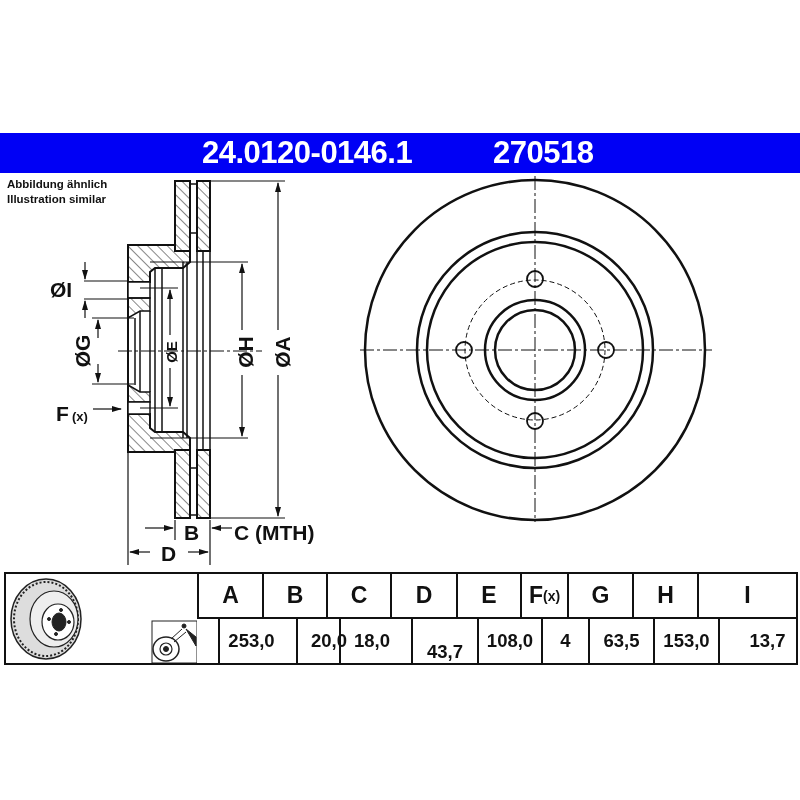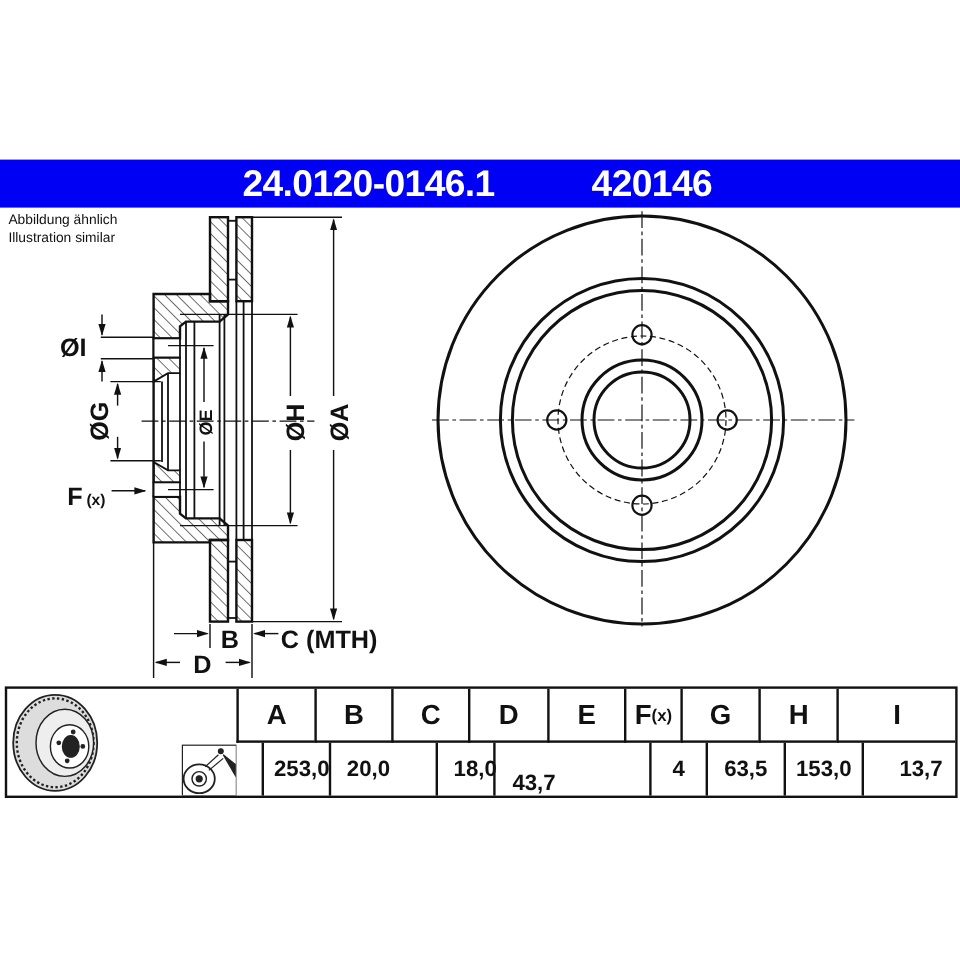--- a/index.html
+++ b/index.html
@@ -1,33 +1,33 @@
 <!DOCTYPE html>
 <html><head>
 <meta charset="utf-8">
 <style>
   html, body { margin:0; padding:0; background:#ffffff; }
   body { width:800px; height:800px; position:relative; overflow:hidden; font-family:"Liberation Sans", sans-serif; }
   .header-bar { position:absolute; left:0; top:133px; width:800px; height:40px; background:#0000f5; }
   .part-no { position:absolute; top:133px; height:28px; line-height:40px; color:#ffffff; font-weight:bold; font-size:31px; letter-spacing:-0.5px; }
-  .caption { position:absolute; left:7px; top:177px; font-size:11.5px; font-weight:normal; line-height:15px; color:#111; }
+  .caption { position:absolute; left:7px; top:177px; font-size:11.5px; font-weight:bold; line-height:15px; color:#111; }
   svg.drawing { position:absolute; left:0; top:0; }
   .spec-table { position:absolute; left:4px; top:572px; width:794px; height:93px; border:2px solid #111; box-sizing:border-box; }
   .cell { position:absolute; box-sizing:border-box; border-left:2px solid #111; display:flex; align-items:center; justify-content:center; font-weight:bold; color:#111; }
   .hdr { top:0; height:45px; font-size:23px; border-bottom:2px solid #111; }
   .val { top:45px; height:44px; font-size:18.5px;margin-left:21px; }
   .fx small { font-size:14px; }
   .thumb { position:absolute; left:0; top:0; width:191px; height:89px; }
 </style>
 </head>
 <body>
 
 <div class="header-bar"></div>
 <div class="part-no" style="left:202px;">24.0120-0146.1</div>
-<div class="part-no" style="left:493px;">420146</div>
+<div class="part-no" style="left:493px;">270518</div>
 
 <div class="caption">
   <div>Abbildung ähnlich</div>
   <div>Illustration similar</div>
 </div>
 
 <svg class="drawing" width="800" height="570" viewBox="0 0 800 570">
   <defs>
     <pattern id="hatch" patternUnits="userSpaceOnUse" width="7" height="7" patternTransform="rotate(-45)">
       <line x1="0" y1="0" x2="0" y2="7" stroke="#111" stroke-width="1"></line>
@@ -197,29 +197,32 @@
   <div class="cell hdr" style="left:626px;width:65px;">
       <span>H</span>
     </div>
   <div class="cell hdr" style="left:691px;width:99px;">
       <span>I</span>
     </div>
 
   <div class="cell val" style="left:191px;width:65px;">
       <span>253,0</span>
     </div>
-  <div class="cell val" style="left:247px;width:64px;">
+  <div class="cell val" style="left:269px;width:64px;">
       <span>20,0</span>
     </div>
-  <div class="cell val" style="left:336px;width:64px;">
+  <div class="cell val" style="left:312px;width:64px;">
       <span>18,0</span>
     </div>
   <div class="cell val" style="left:384px;width:66px;align-items:flex-end;">
       <span>43,7</span>
     </div>
+  <div class="cell val" style="left:450px;width:64px;">
+      <span>108,0</span>
+    </div>
   <div class="cell val" style="left:514px;width:47px;">
       <span>4</span>
     </div>
   <div class="cell val" style="left:561px;width:65px;text-align:center;">
       <span>63,5</span>
     </div>
   <div class="cell val" style="left:626px;width:65px;">
       <span>153,0</span>
     </div>
   <div class="cell val" style="left:691px;width:97px;">

